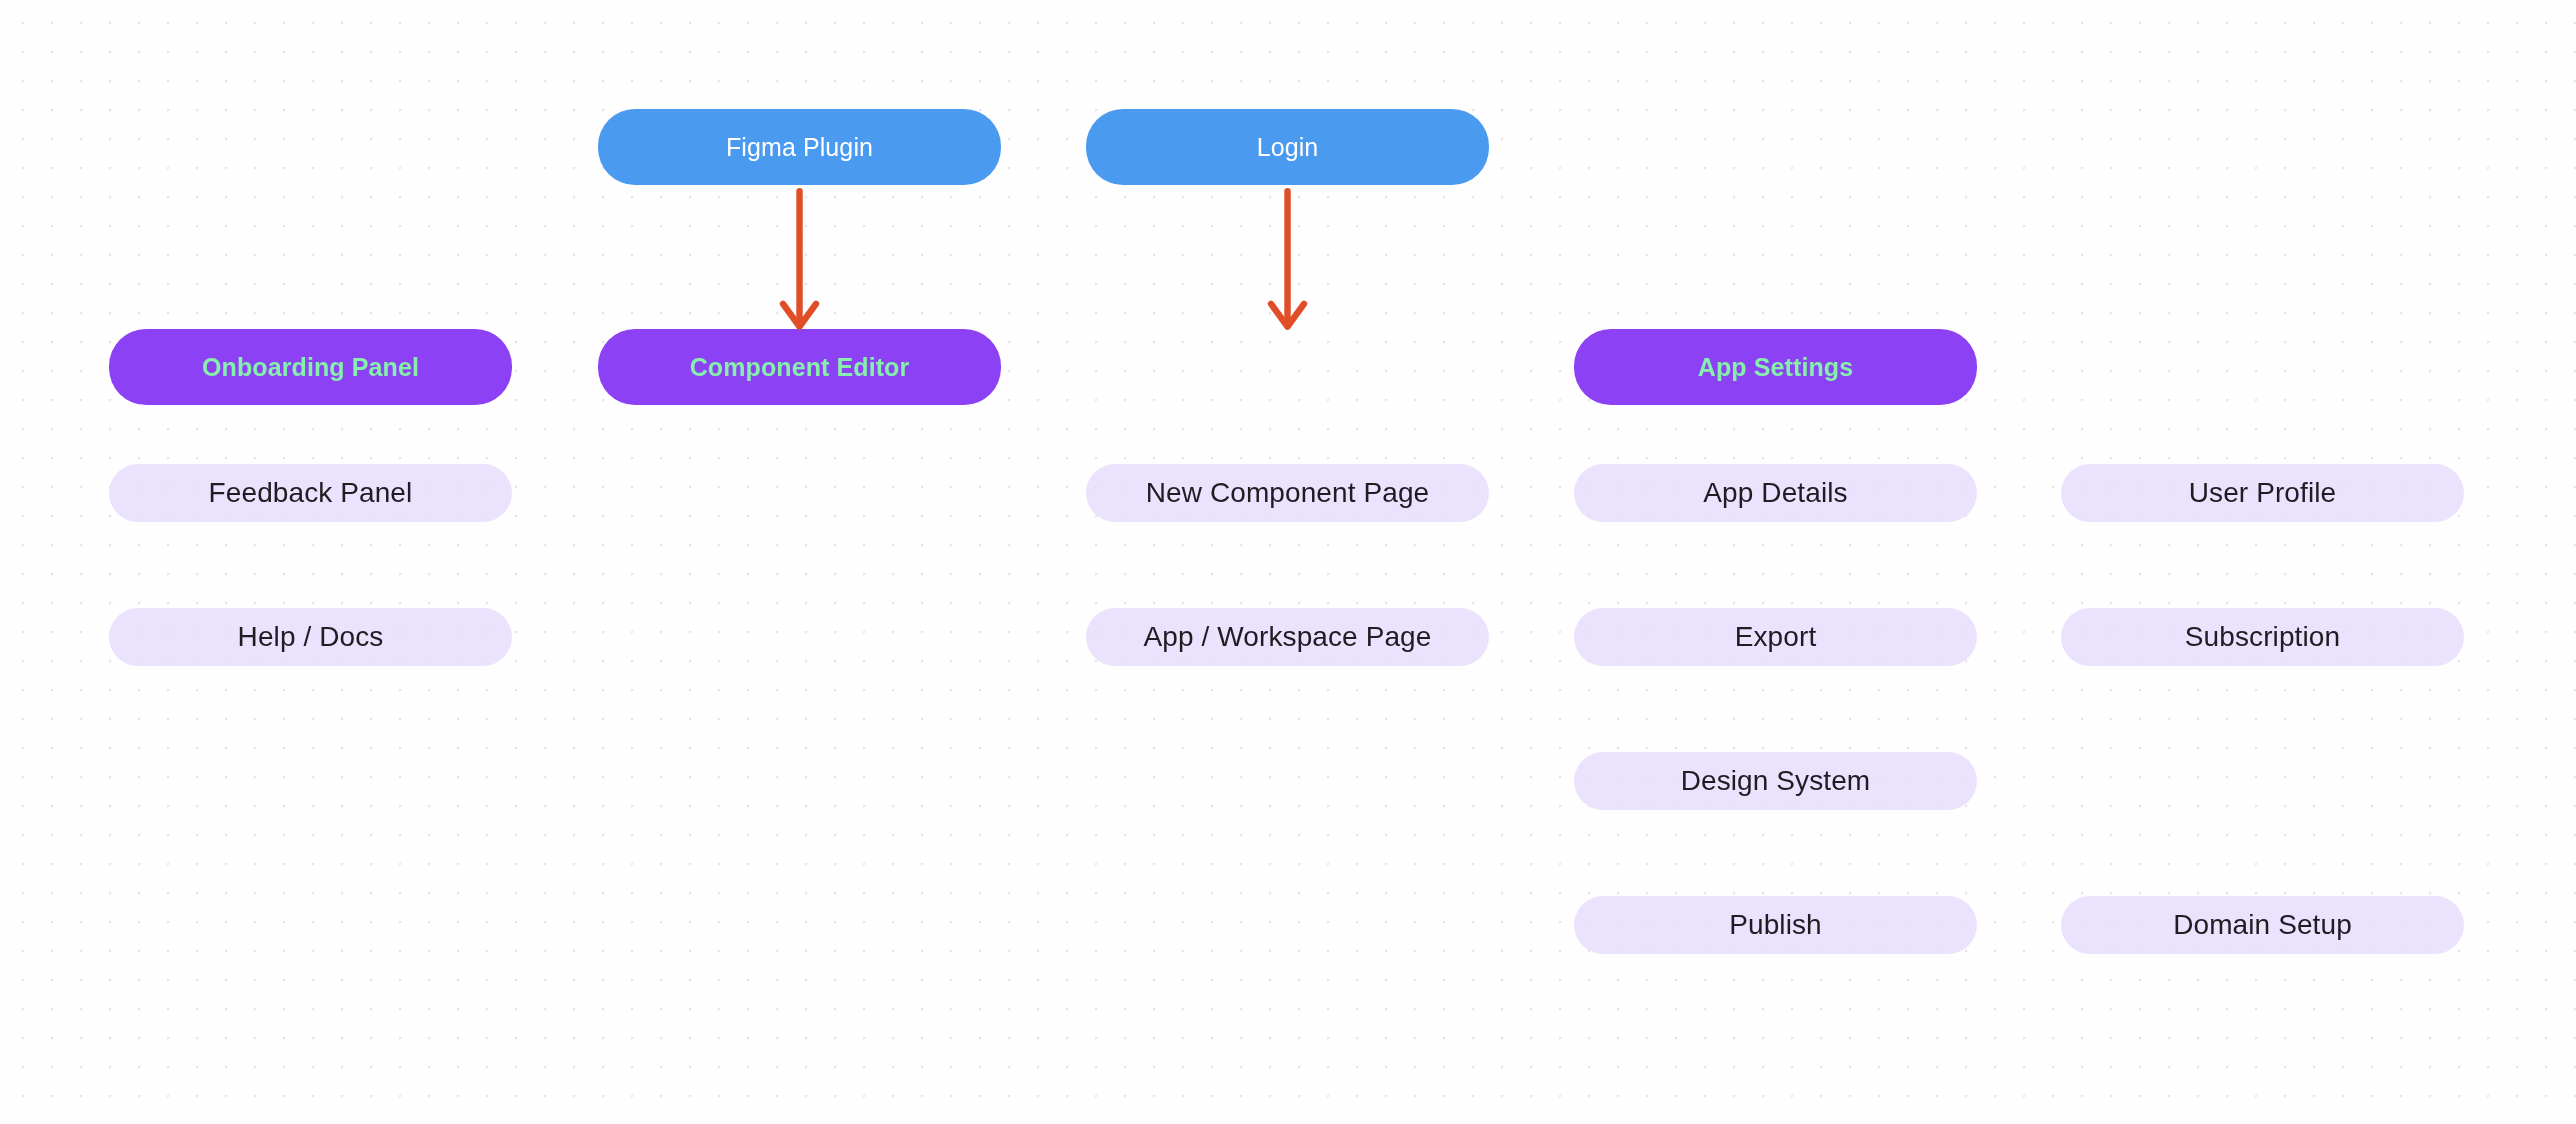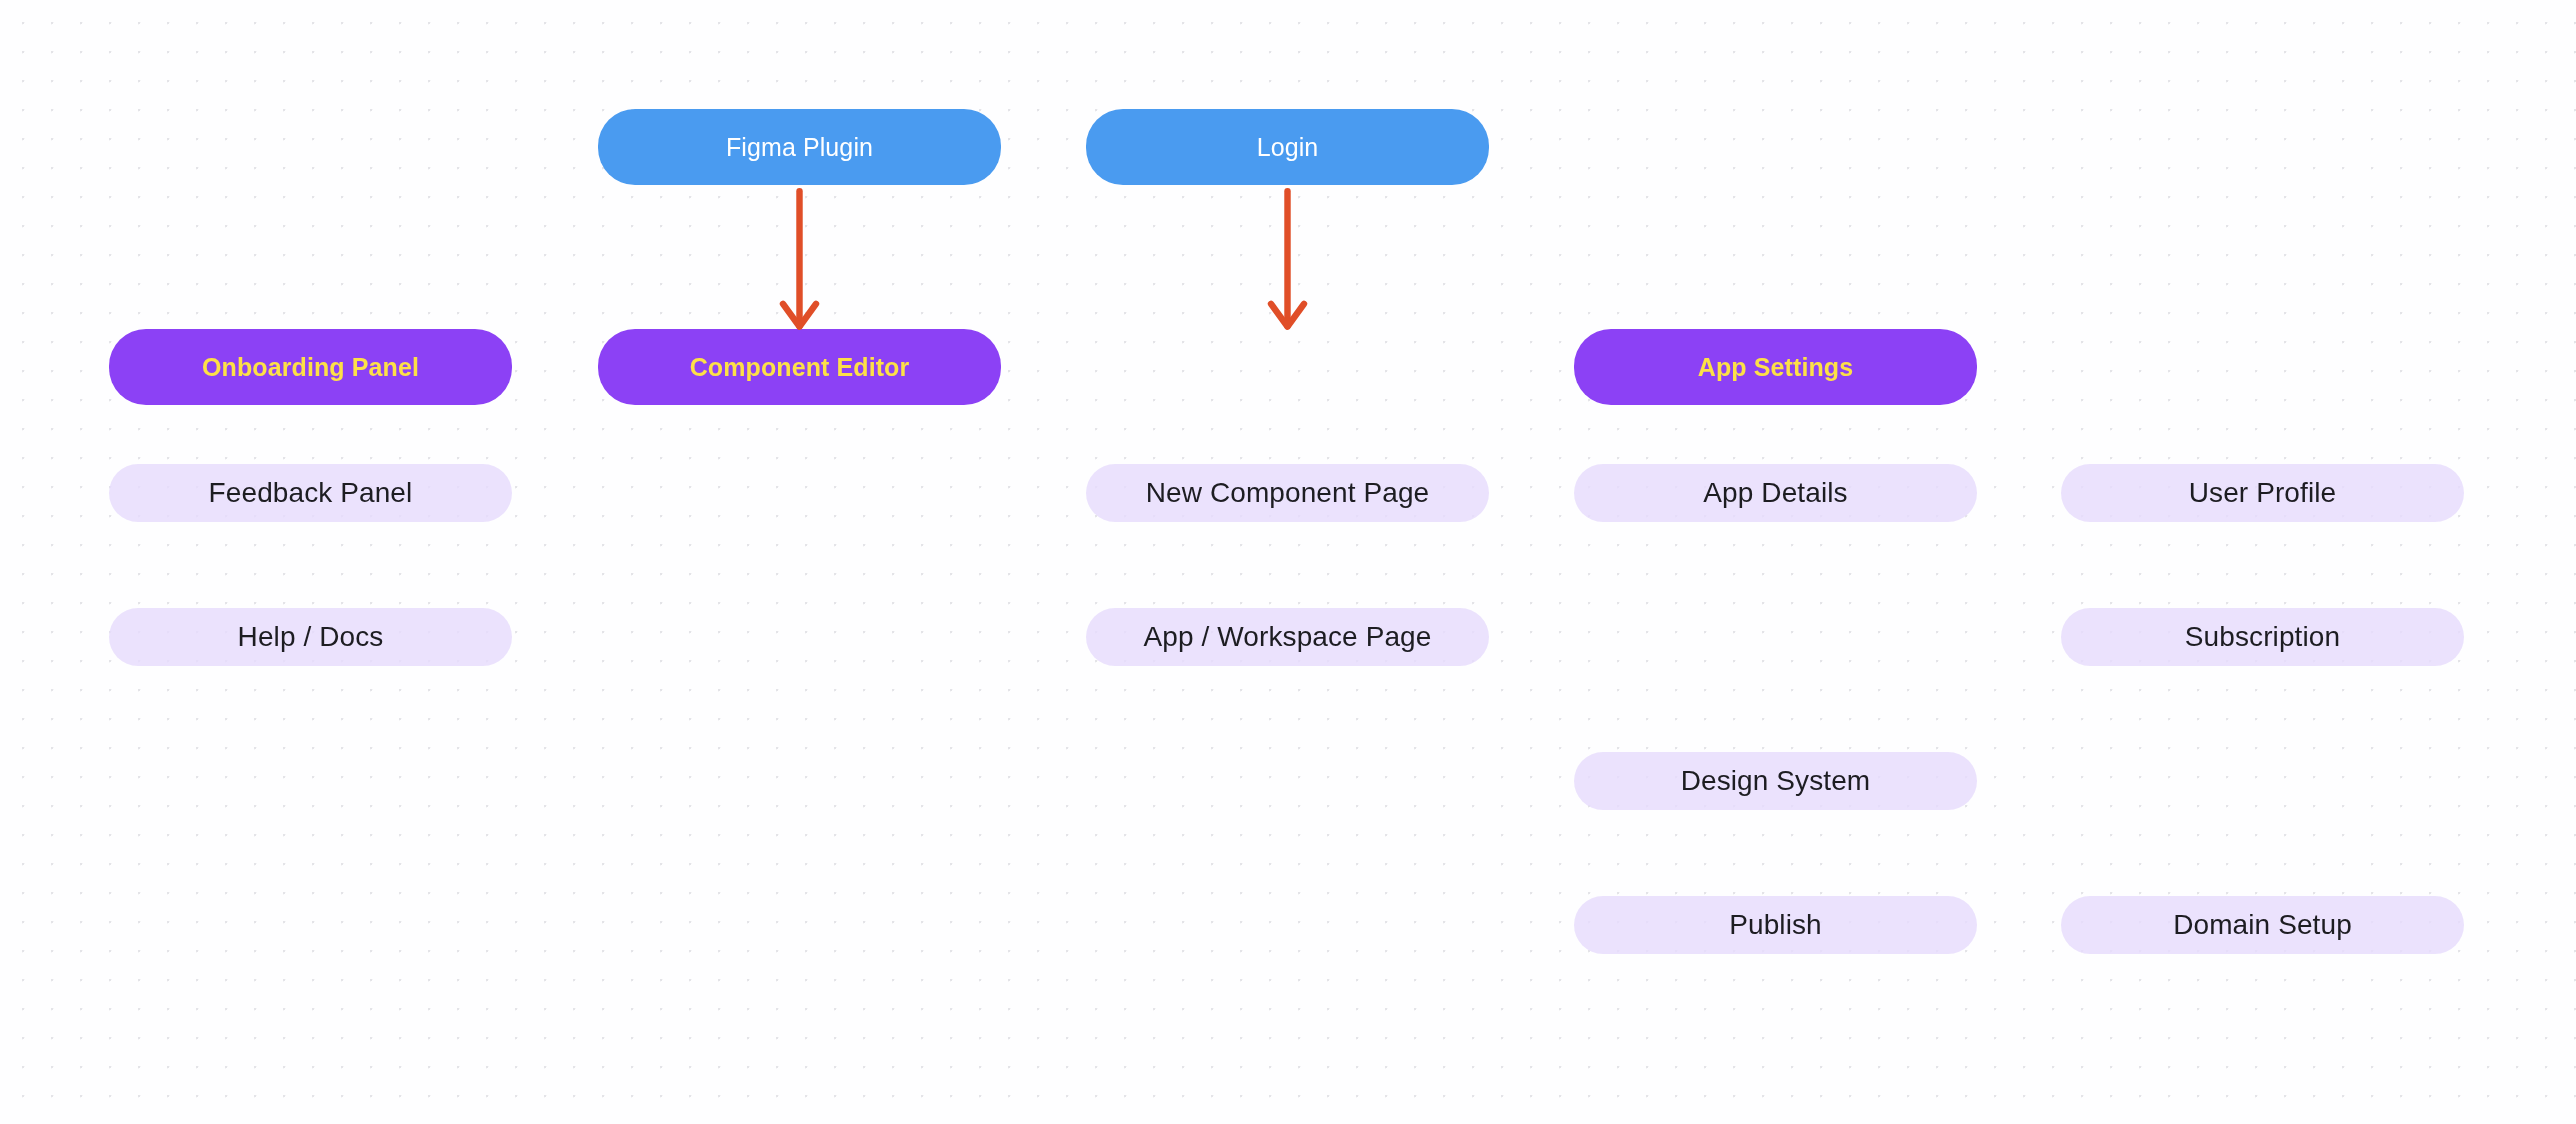--- a/index.html
+++ b/index.html
@@ -42,21 +42,21 @@
     background: #4a9bf0;
     color: #ffffff;
     font-size: 25px;
     font-weight: 400;
     height: 76px;
   }
 
   
   .node.primary {
     background: #8c41f5;
-    color: #fde047;
+    color: #86efac;
     font-size: 25px;
     font-weight: 600;
     height: 76px;
   }
 
   
   .node.secondary {
     background: rgba(230, 219, 252, 0.80);
     color: #1d1d22;
     font-size: 28px;
@@ -100,20 +100,21 @@
 
   <svg class="arrow" style="left:1266px; top:188px;" width="43" height="147" viewBox="0 0 60 204">
     <line x1="30" y1="4" x2="30" y2="192" stroke="#e04e28" stroke-width="9" stroke-linecap="round"></line>
     <polyline points="7,161 30,193 53,161" fill="none" stroke="#e04e28" stroke-width="9" stroke-linecap="round" stroke-linejoin="round"></polyline>
   </svg>
 
   <div class="node primary" style="left:1574px; top:329px; width:403px;">App Settings</div>
 
   <div class="node secondary" style="left:1574px; top:464px; width:403px;">App Details</div>
 
+  <div class="node secondary" style="left:1574px; top:608px; width:403px;">Export</div>
 
   <div class="node secondary" style="left:1574px; top:752px; width:403px;">Design System</div>
 
   <div class="node secondary" style="left:1574px; top:896px; width:403px;">Publish</div>
 
 
   <div class="node secondary" style="left:2061px; top:464px; width:403px;">User Profile</div>
 
   <div class="node secondary" style="left:2061px; top:608px; width:403px;">Subscription</div>
 

